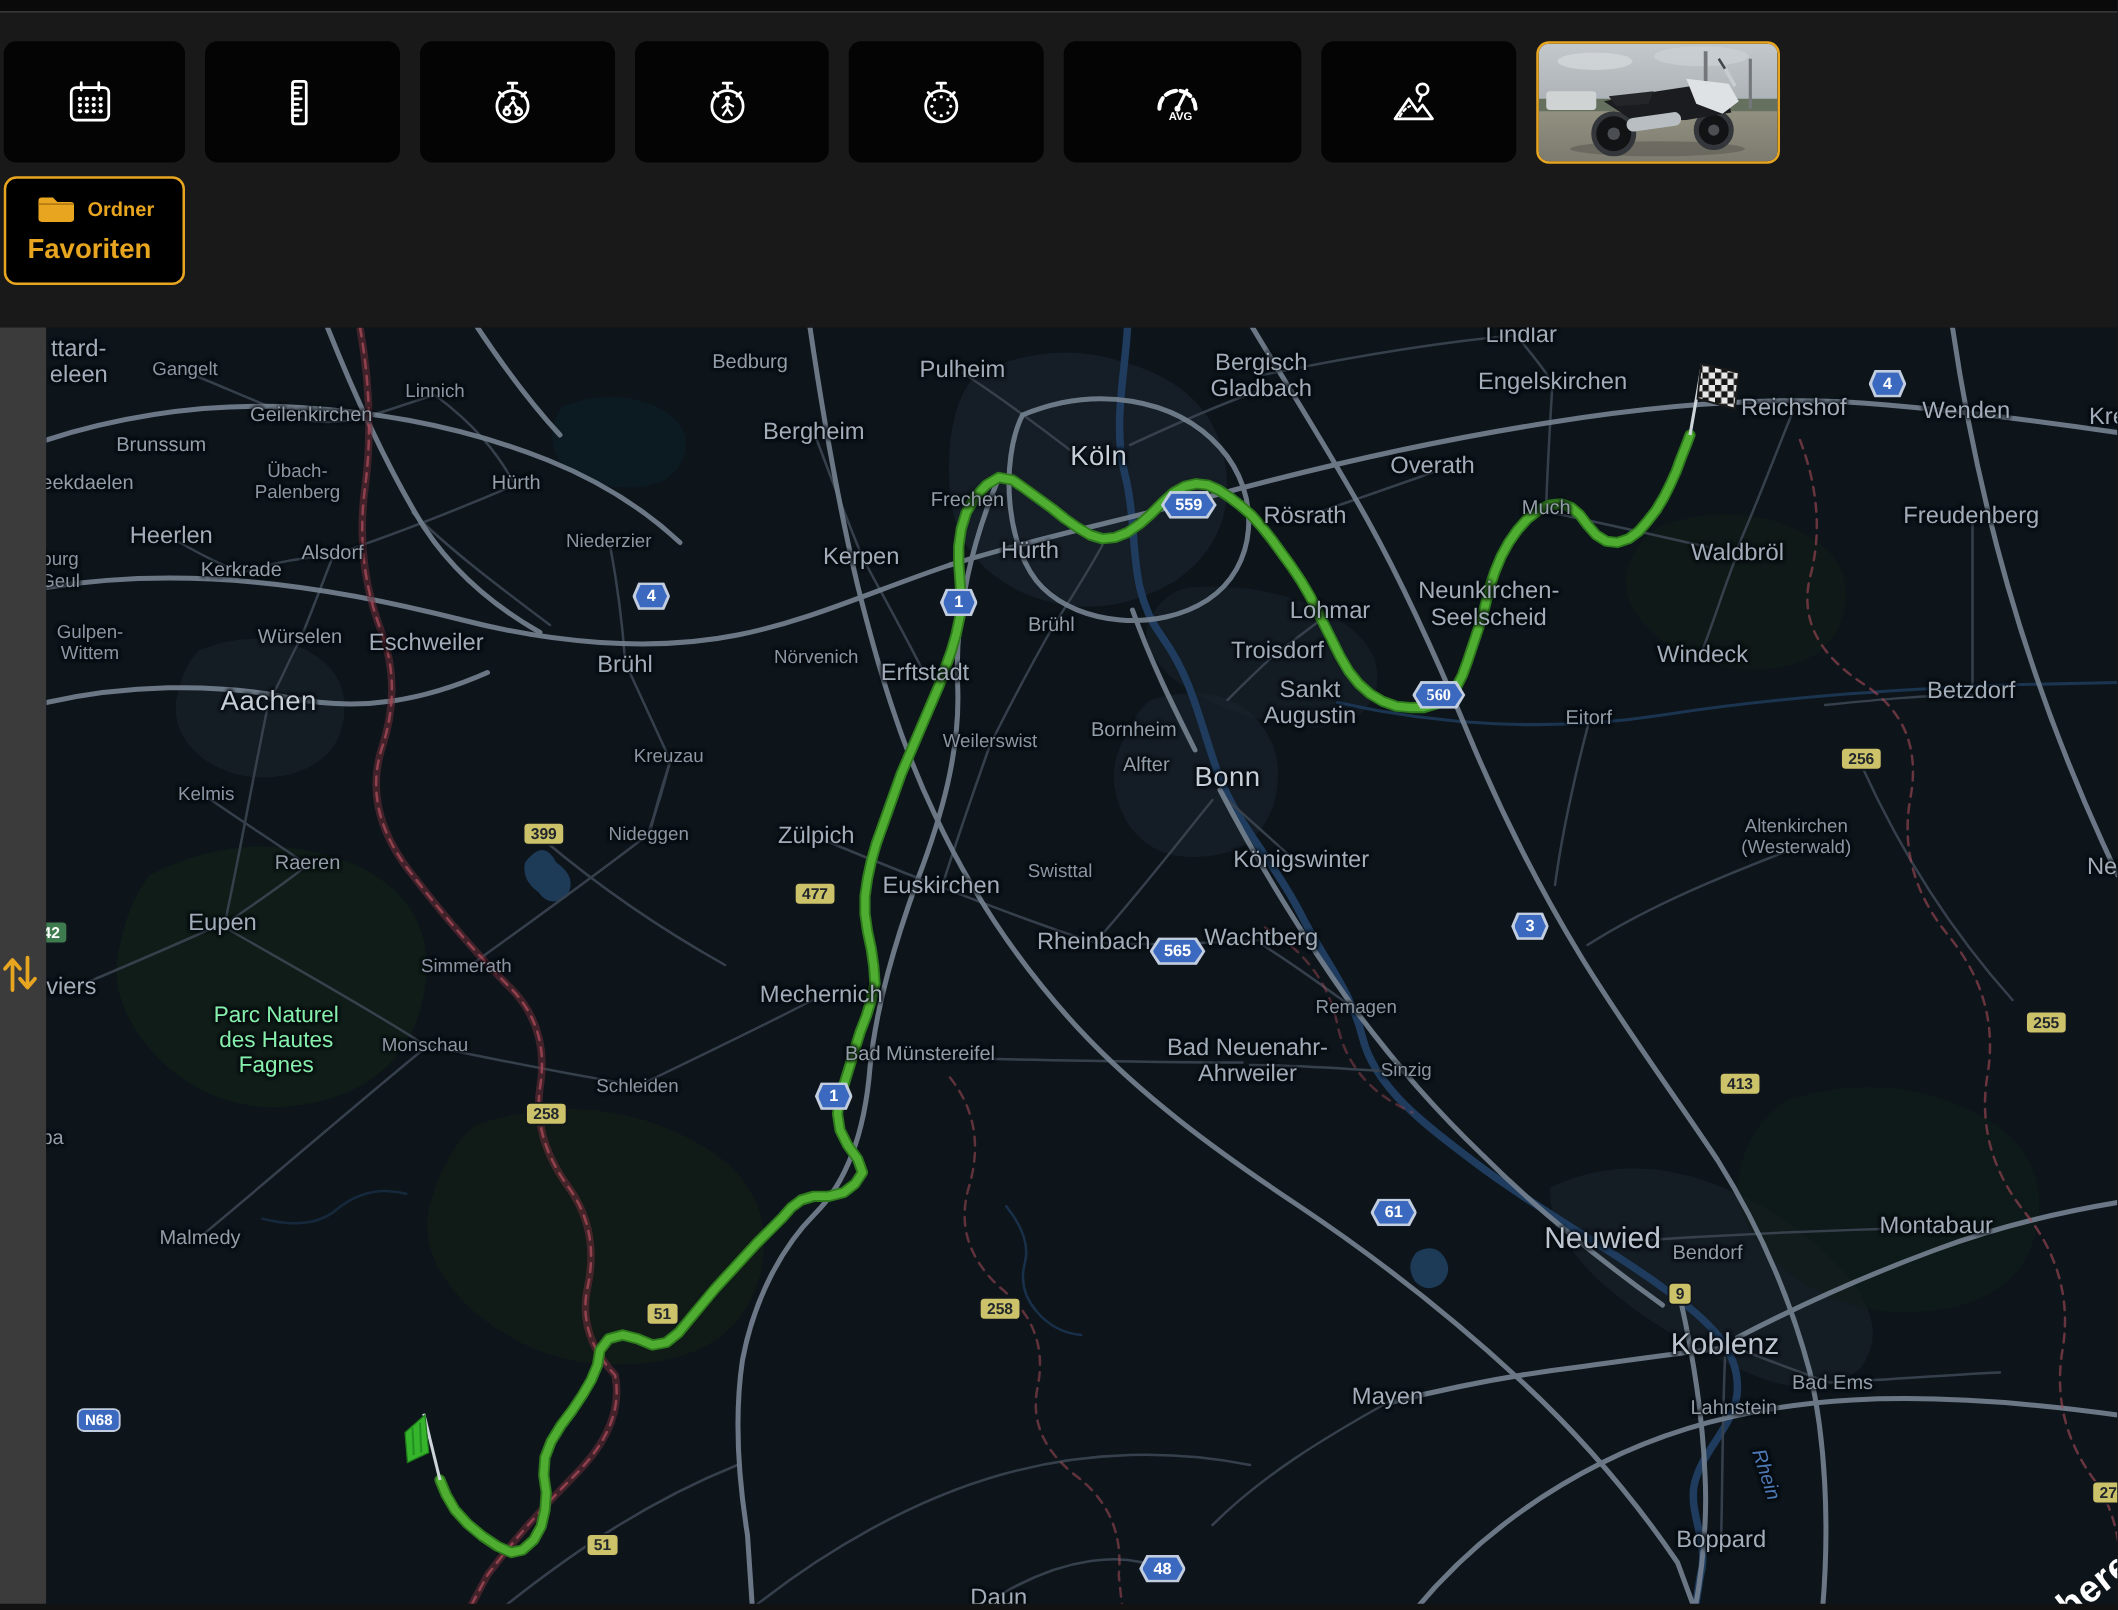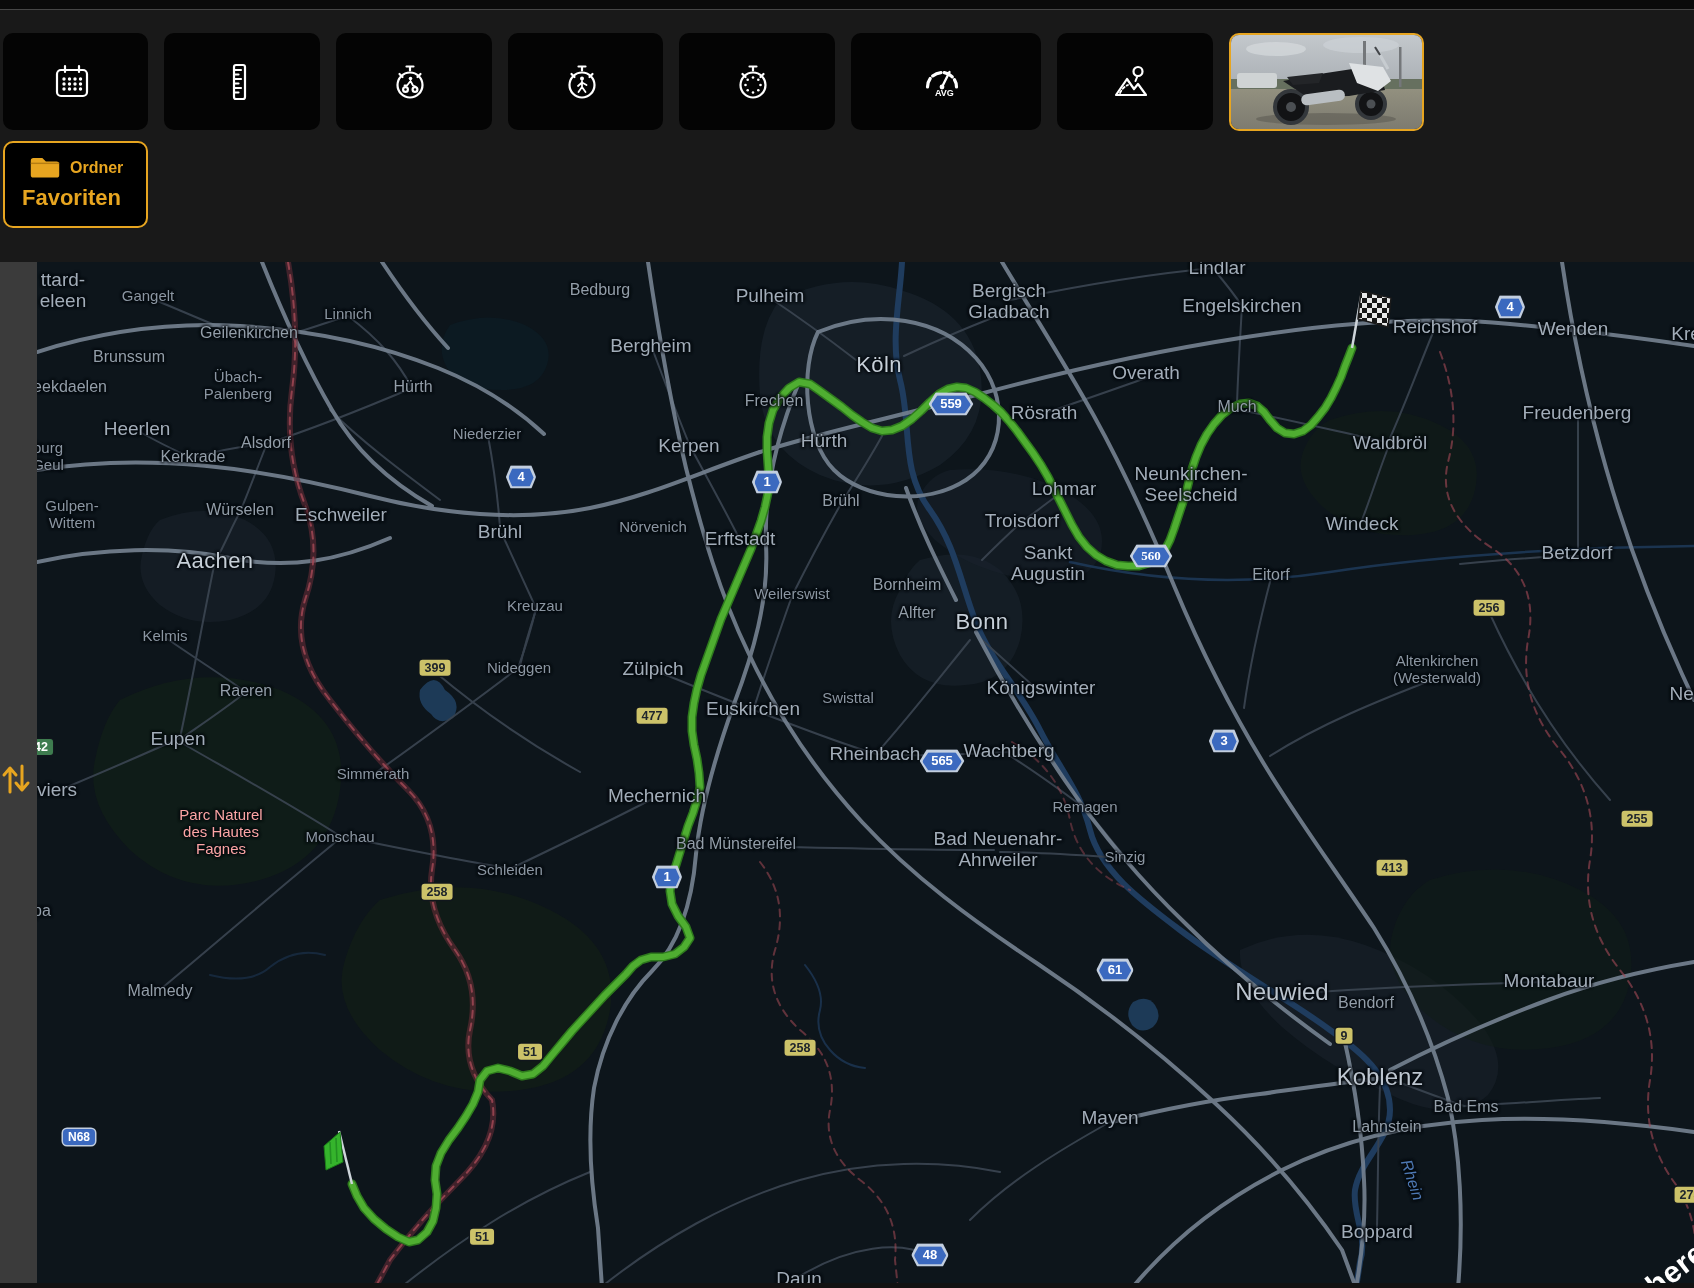--- a/index.html
+++ b/index.html
@@ -31,21 +31,21 @@
   #map{position:absolute;left:37px;top:262px;width:1657px;height:1026px;background:#0d151b;overflow:hidden;cursor:grab;}
   #mapsvg{position:absolute;left:0;top:0;}
   .ml{position:absolute;transform:translate(-50%,-50%);color:#9aa5b1;white-space:pre;text-align:center;
     line-height:1.12;pointer-events:none;
     text-shadow:0 1px 3px rgba(5,10,14,.95),0 -1px 3px rgba(5,10,14,.95),1px 0 3px rgba(5,10,14,.95),-1px 0 3px rgba(5,10,14,.95);}
   .ml.xl{font-size:22px;color:#c6cfd8;letter-spacing:.4px;}
   .ml.lg{font-size:24px;color:#bcc5cf;}
   .ml.md{font-size:19px;color:#a2adb9;}
   .ml.sm{font-size:16px;color:#939ea9;}
   .ml.xs{font-size:15px;color:#8b96a2;}
-  .ml.park{font-size:15px;color:#fca5a5;}
+  .ml.park{font-size:18px;color:#86efac;}
   .ml.river{font-size:16px;color:#4d78b3;font-style:italic;}
   .shield{position:absolute;transform:translate(-50%,-50%);pointer-events:none;white-space:nowrap;}
   .hexO{display:inline-block;clip-path:polygon(16% 0,84% 0,100% 50%,84% 100%,16% 100%,0 50%);
     background:#c2cedf;padding:2px 2.5px;}
   .hexI{display:inline-block;clip-path:polygon(16% 0,84% 0,100% 50%,84% 100%,16% 100%,0 50%);
     background:#3b69bf;color:#fff;font-size:13px;font-weight:bold;padding:2px 9px;line-height:1.1;}
   .yrect{display:inline-block;background:#ccc269;color:#20262c;font-size:12.5px;font-weight:bold;
     border-radius:3px;padding:1px 5px;box-shadow:0 0 0 1.5px #10161c;line-height:1.15;}
   .grect{display:inline-block;background:#3e7c4f;color:#fff;font-size:12.5px;font-weight:bold;
     border-radius:3px;padding:1px 5px;box-shadow:0 0 0 1.5px #10161c;}

